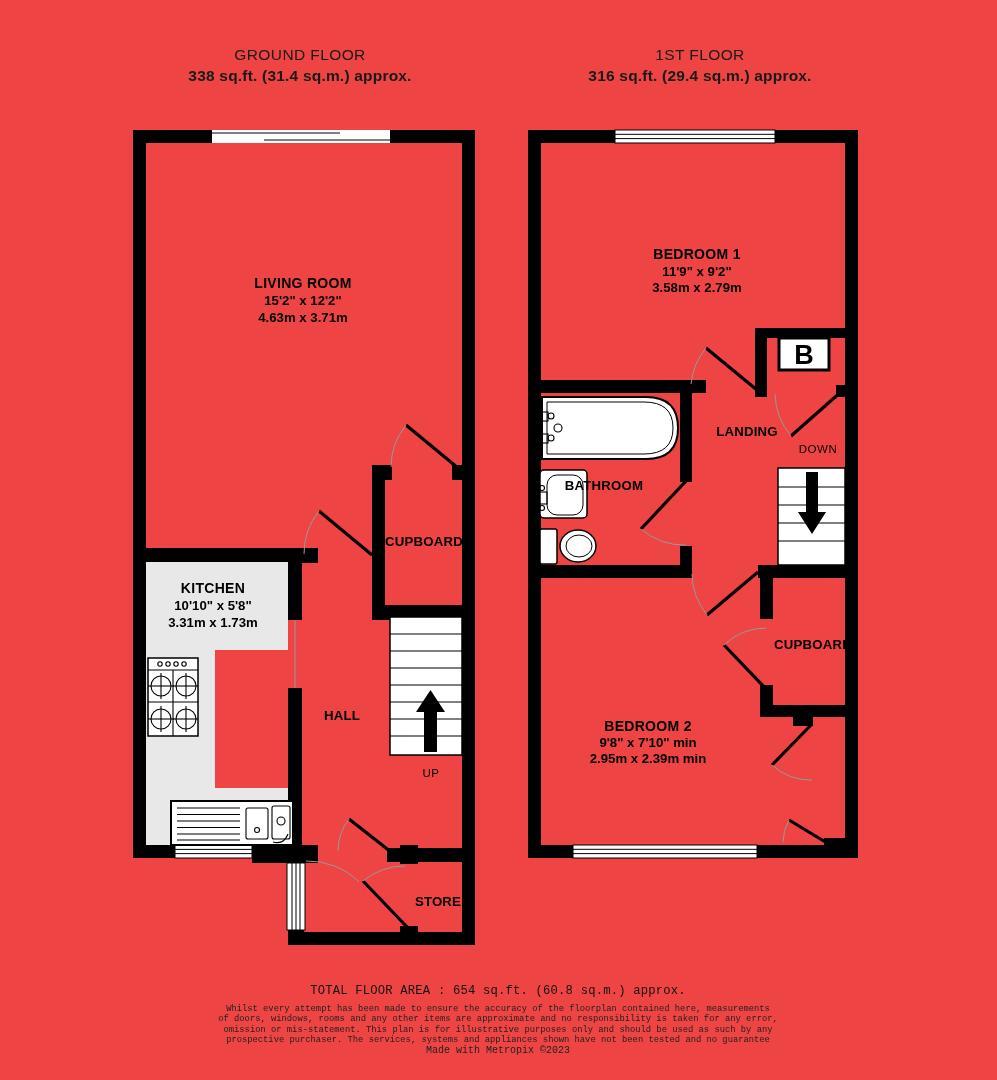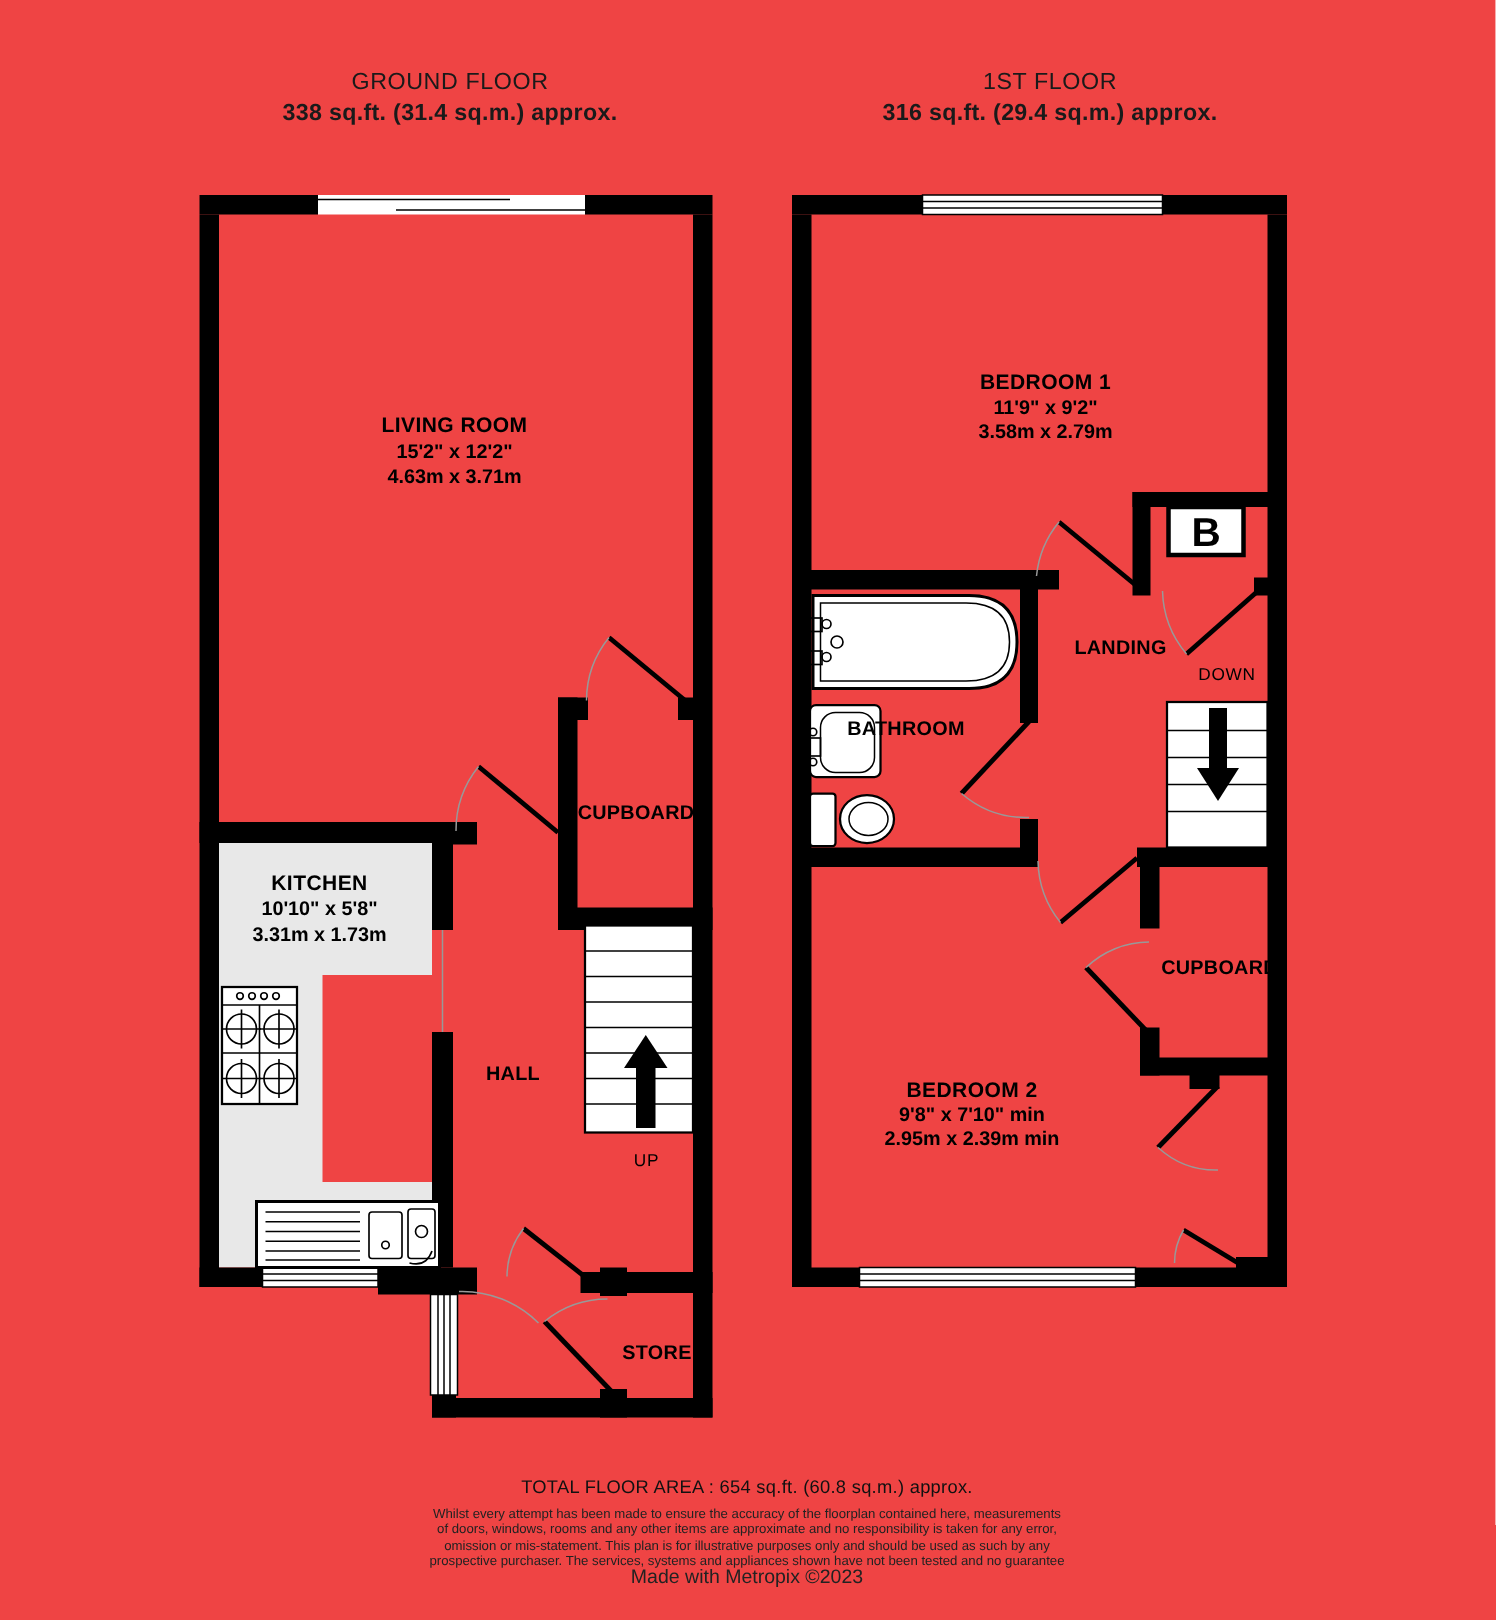--- a/index.html
+++ b/index.html
@@ -3,24 +3,24 @@
 <meta charset="utf-8">
 <style>
   html,body{margin:0;padding:0;background:#ffffff;}
   .canvas{position:relative;width:997px;height:1080px;background:#ef4444;overflow:hidden;
           font-family:"Liberation Sans",sans-serif;color:#000;}
   .floor-title{position:absolute;text-align:center;font-size:15.5px;line-height:21px;
                letter-spacing:.4px;color:#1a1a1a;}
   .floor-title .t2{letter-spacing:.2px;font-weight:bold;}
   #ground-title{left:140px;top:44px;width:320px;}
   #first-title{left:540px;top:44px;width:320px;}
-  .footer{position:absolute;left:48px;top:984px;width:900px;text-align:center;color:#111;}
+  .footer{position:absolute;left:48px;top:984px;width:900px;text-align:center;color:#111;font-family:Liberation Mono, monospace;}
   .footer .total{font-size:12.2px;margin-bottom:6px;letter-spacing:.2px;}
   .footer .disc{font-size:8.8px;line-height:10.4px;color:#222;}
-  .footer .credit{font-size:13px;line-height:10.4px;color:#222;}
+  .footer .credit{font-size:10px;line-height:10.4px;color:#222;}
   svg{position:absolute;left:0;top:0;}
   svg text{font-family:"Liberation Sans",sans-serif;fill:#000;}
   .room-name{font-weight:bold;font-size:14px;text-anchor:middle;letter-spacing:.3px;}
   .room-dims{font-weight:bold;font-size:13.2px;text-anchor:middle;}
   .small-cap{font-weight:bold;font-size:13.2px;text-anchor:middle;letter-spacing:.2px;}
   .dir-label{font-size:11.5px;text-anchor:middle;letter-spacing:.5px;}
   .b-label{font-weight:bold;font-size:27px;text-anchor:middle;}
   .wall{fill:#000;stroke:none;}
   .win{fill:#fff;stroke:#000;stroke-width:1;}
   .winline{stroke:#000;stroke-width:1;}

